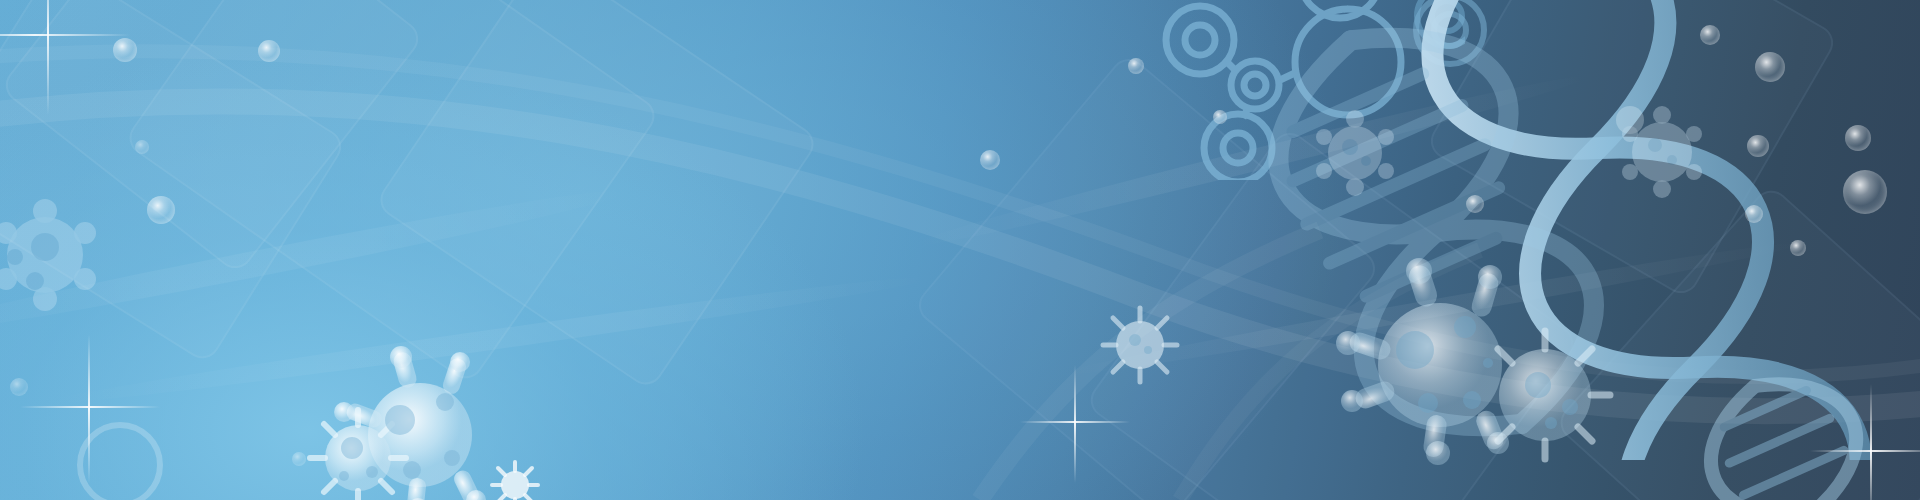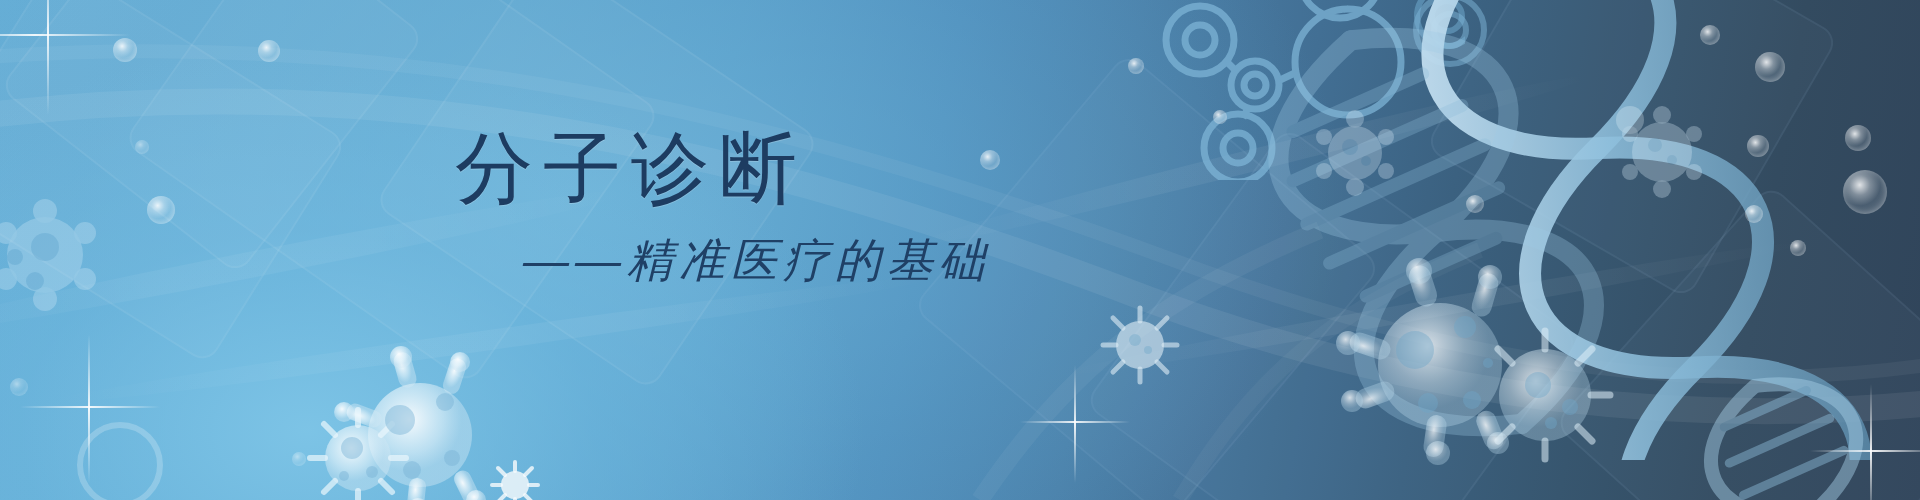--- a/index.html
+++ b/index.html
@@ -367,18 +367,14 @@
   </div>
   <div class="sparkle" style="left:1020px;top:365px;width:100px;height:110px;">
     <i style="left:0px;top:56px;width:110px;height:2px;"></i>
     <i class="v" style="left:54px;top:0px;width:2px;height:118px;"></i>
   </div>
   <div class="sparkle" style="left:1810px;top:390px;width:120px;height:120px;">
     <i style="left:0px;top:60px;width:130px;height:2px;"></i>
     <i class="v" style="left:60px;top:-6px;width:2px;height:135px;"></i>
   </div>
 
-  <div id="titleblock">
-    <div id="title">分子诊断</div>
-    <div id="subtitle">——精准医疗的基础</div>
-  </div>
 
 </div>
 
 </body></html>

